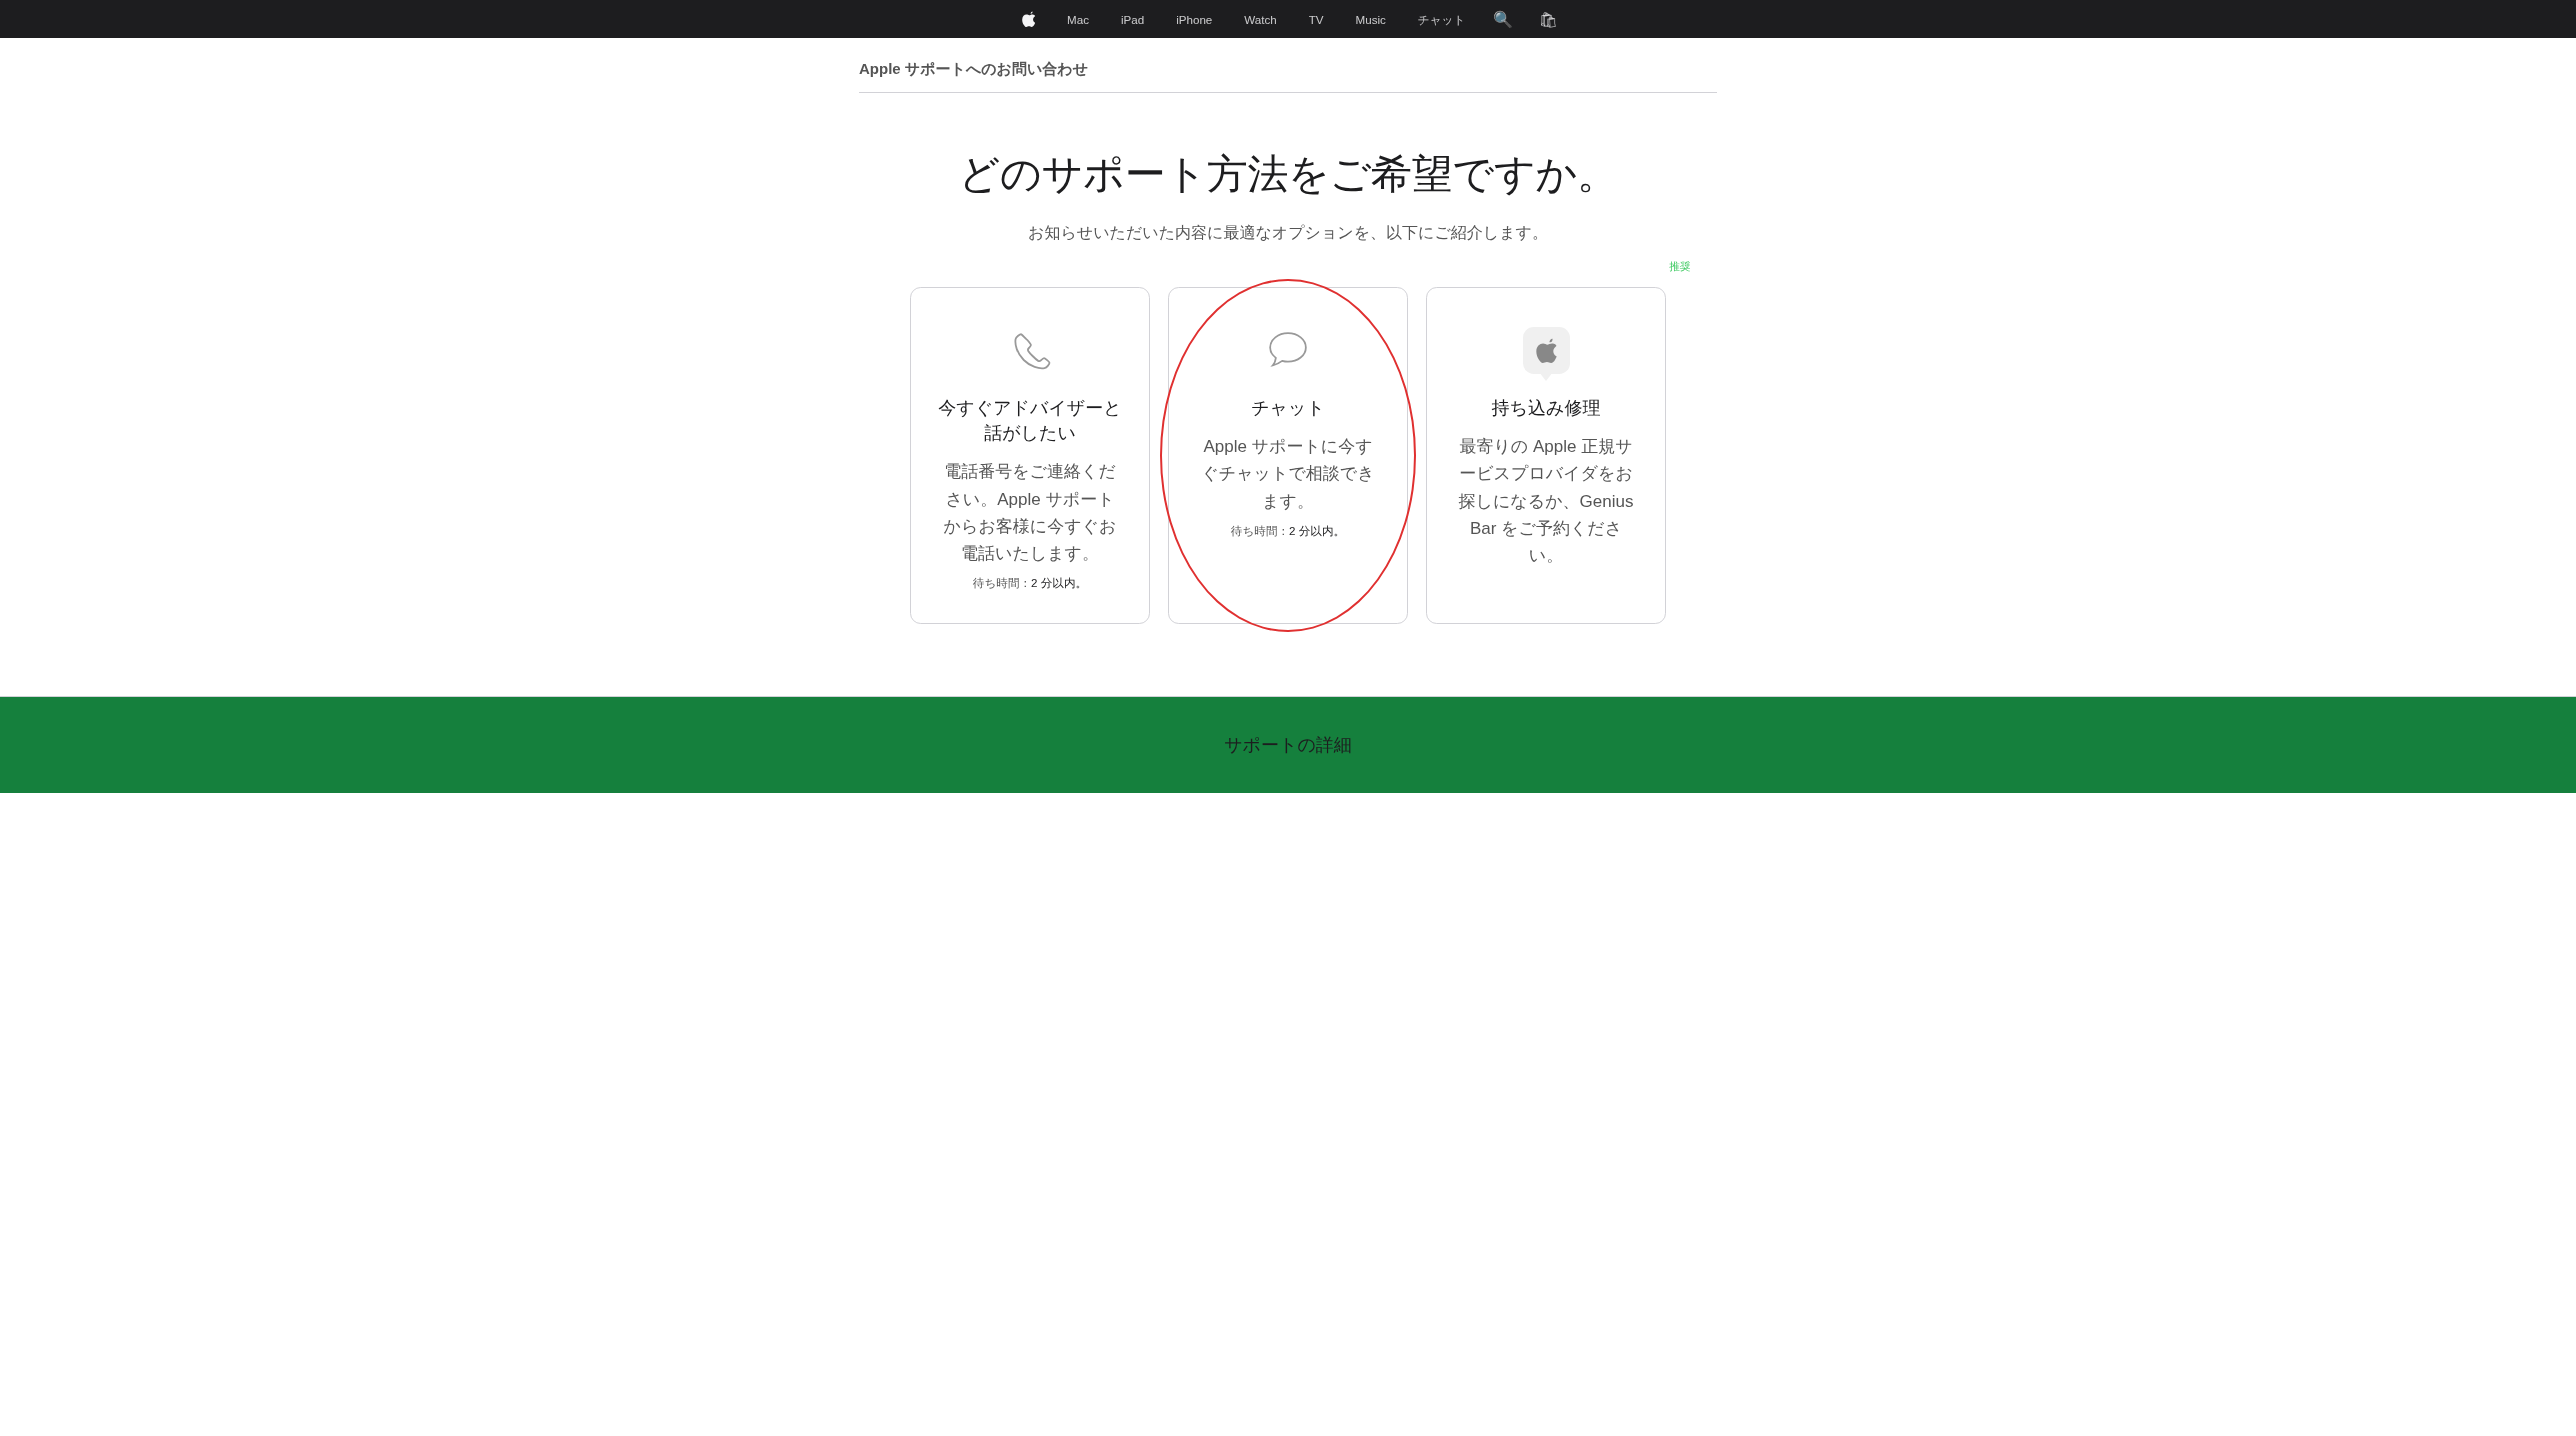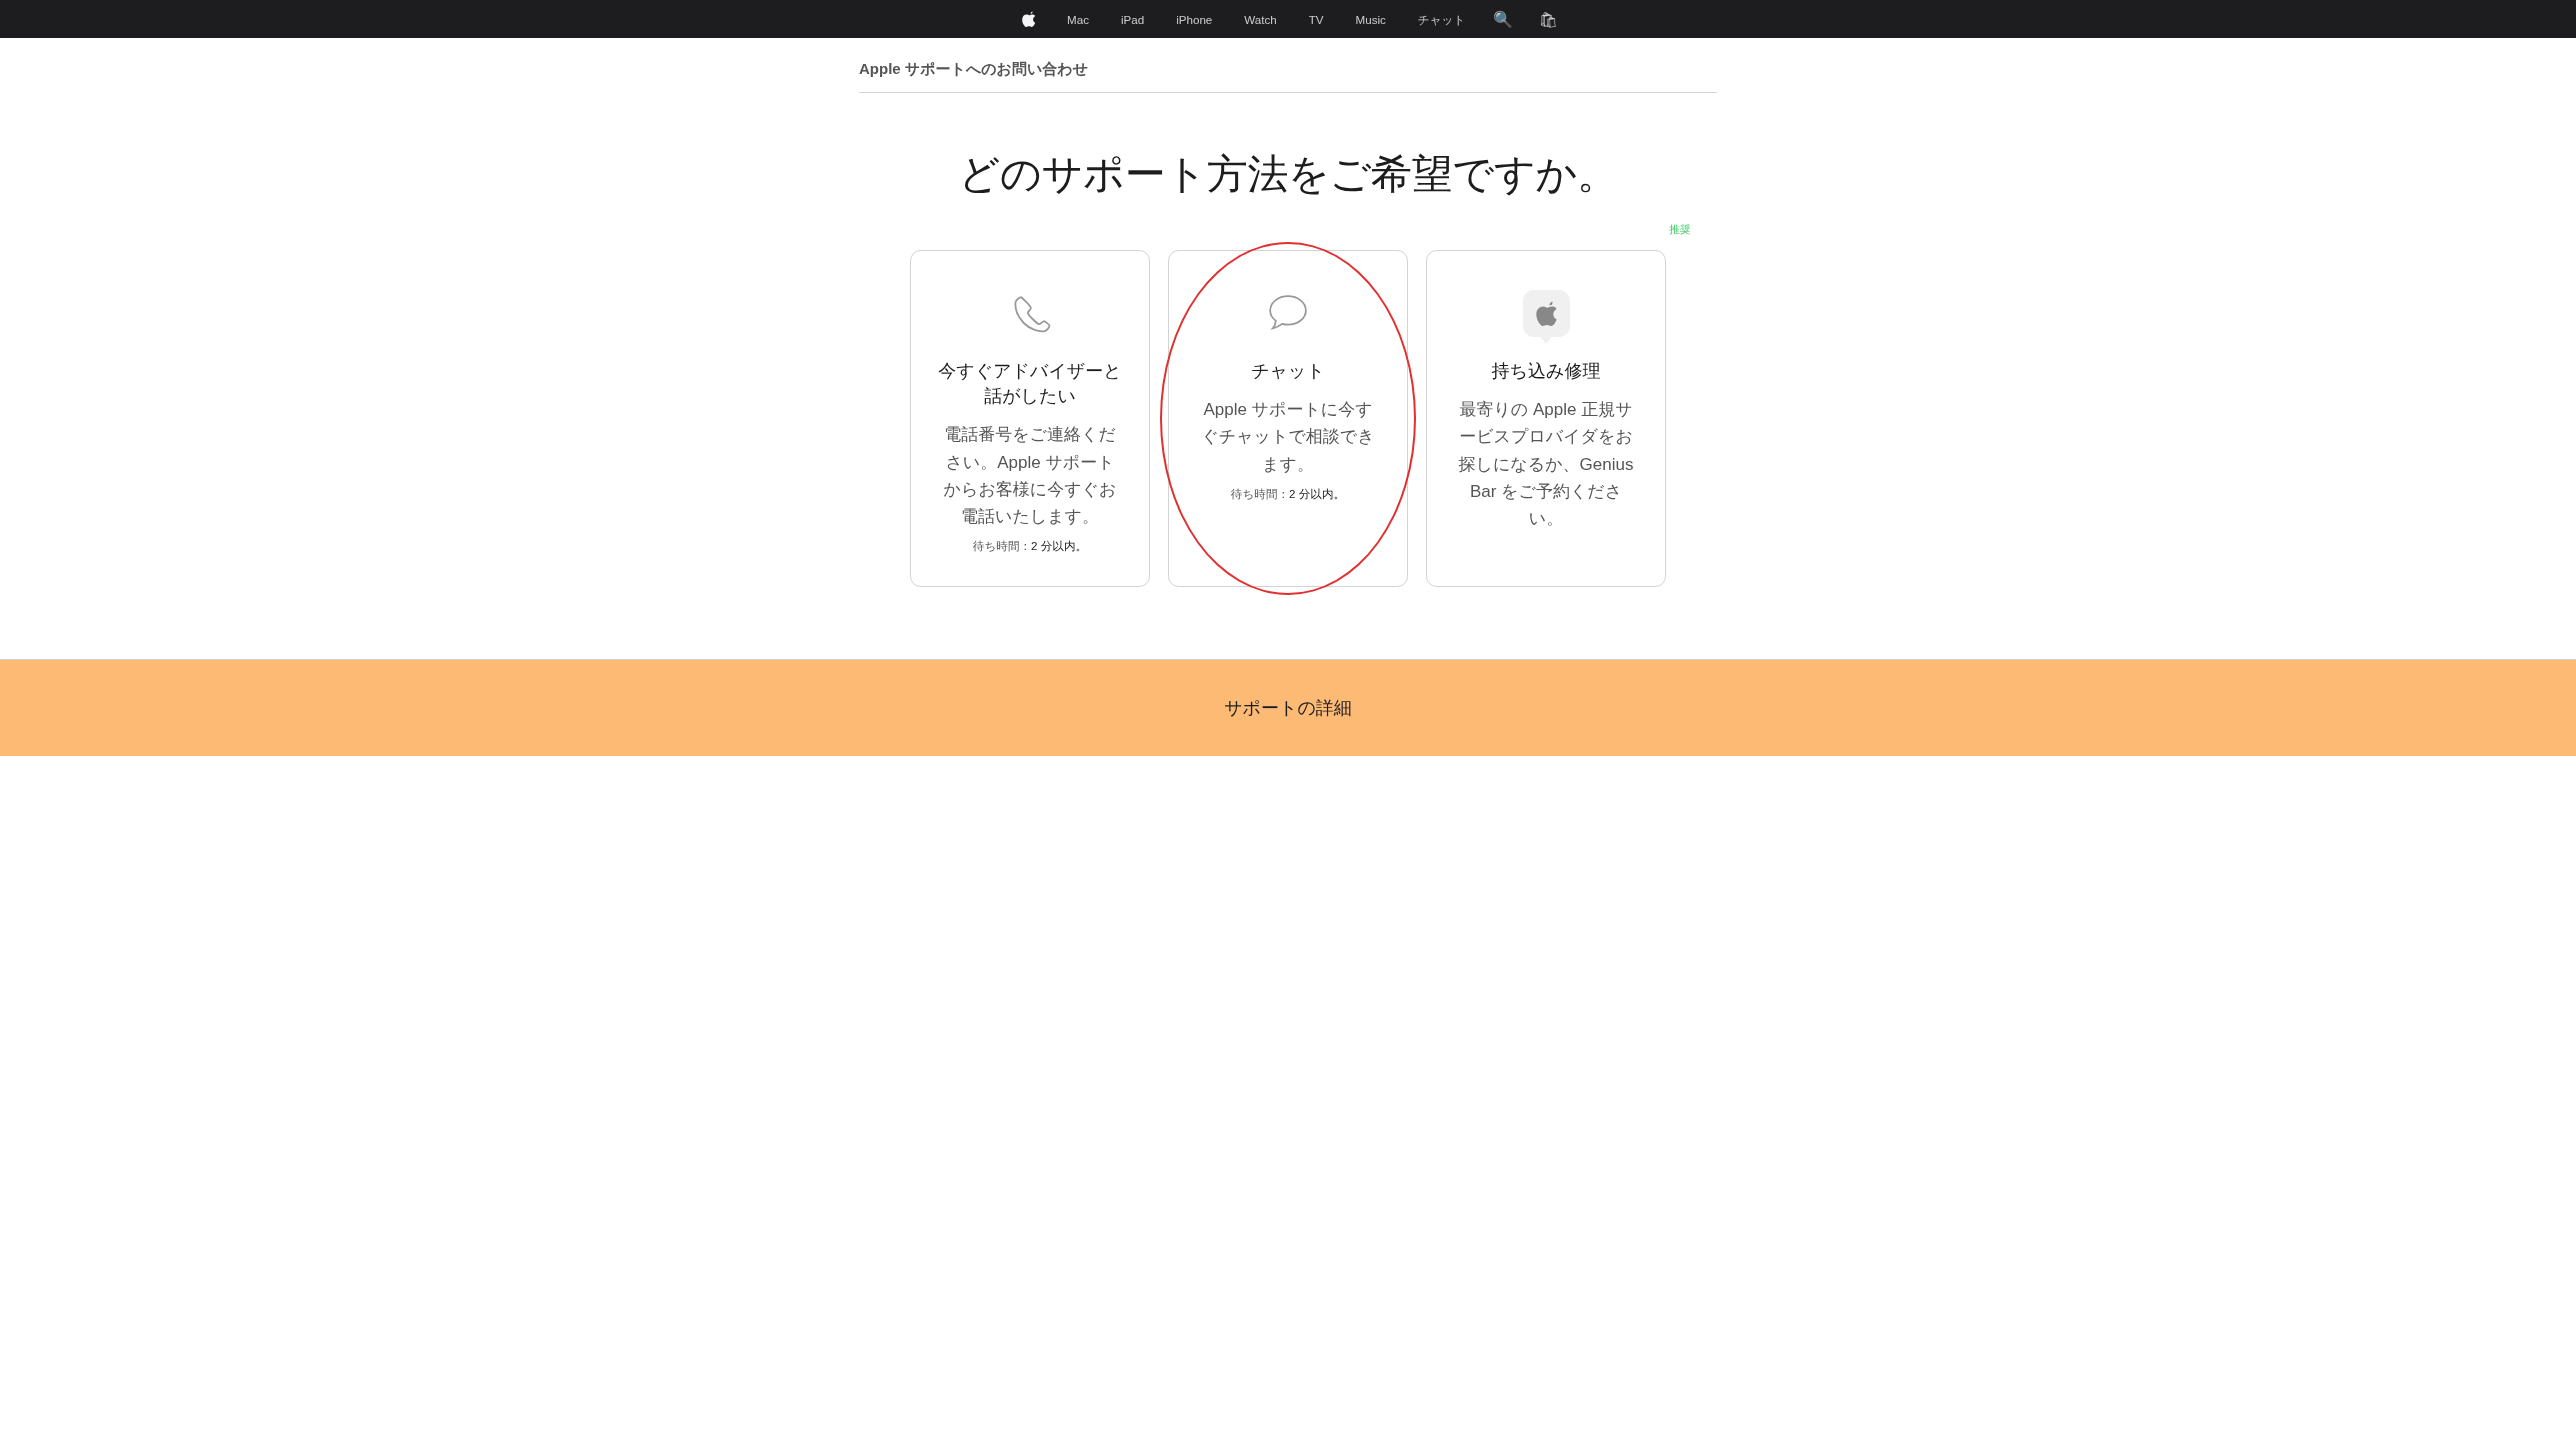--- a/index.html
+++ b/index.html
@@ -164,21 +164,21 @@
       transform: translateX(-50%);
       width: 0;
       height: 0;
       border-left: 7.2px solid transparent;
       border-right: 7.2px solid transparent;
       border-top: 9px solid #f0f0f0;
     }
 
     
     .footer {
-      background: #fdba74;
+      background: #15803d;
       text-align: center;
       padding: 36px 18px;
       border-top: 0.9px solid #d2d2d7;
     }
     .footer-link {
       font-size: 18px;
       color: #1d1d1f;
       text-decoration: none;
     }
   </style>
@@ -219,20 +219,21 @@
     <a href="#" style="color:#f5f5f7;opacity:0.85;padding:0 12.5px;font-size:15px;">🛍</a>
   </div>
 </nav>
 
 <div class="page-header">
   <div class="page-title-text">Apple サポートへのお問い合わせ</div>
 </div>
 
 <div class="main-content">
   <h1 class="main-heading">どのサポート方法をご希望ですか。</h1>
+  <p class="main-subtitle">お知らせいただいた内容に最適なオプションを、以下にご紹介します。</p>
   <p class="recommended-label">推奨</p>
 
   <div class="cards-container">
 
     <div class="card">
       <div class="card-icon phone-icon">
         <svg width="47" height="47" viewBox="0 0 52 52" fill="none" xmlns="http://www.w3.org/2000/svg">
           <path d="M15.5 8C14.5 8 10 10.5 9.5 13.5C8.5 19.5 11 29 18.5 36.5C26 44 35.5 46.5 41.5 45.5C44.5 45 47 40.5 47 39.5C47 38.5 42 34.5 41 34.5C40 34.5 38.5 36 37.5 37C36.5 38 35.5 38 34.5 37.5C32 36 25 29 23.5 26.5C23 25.5 23 24.5 24 23.5C25 22.5 26.5 21 26.5 20C26.5 19 22.5 14 21.5 13.5C20.5 13 16.5 8 15.5 8Z" stroke="#999" stroke-width="2" fill="none"></path>
         </svg>
       </div>

